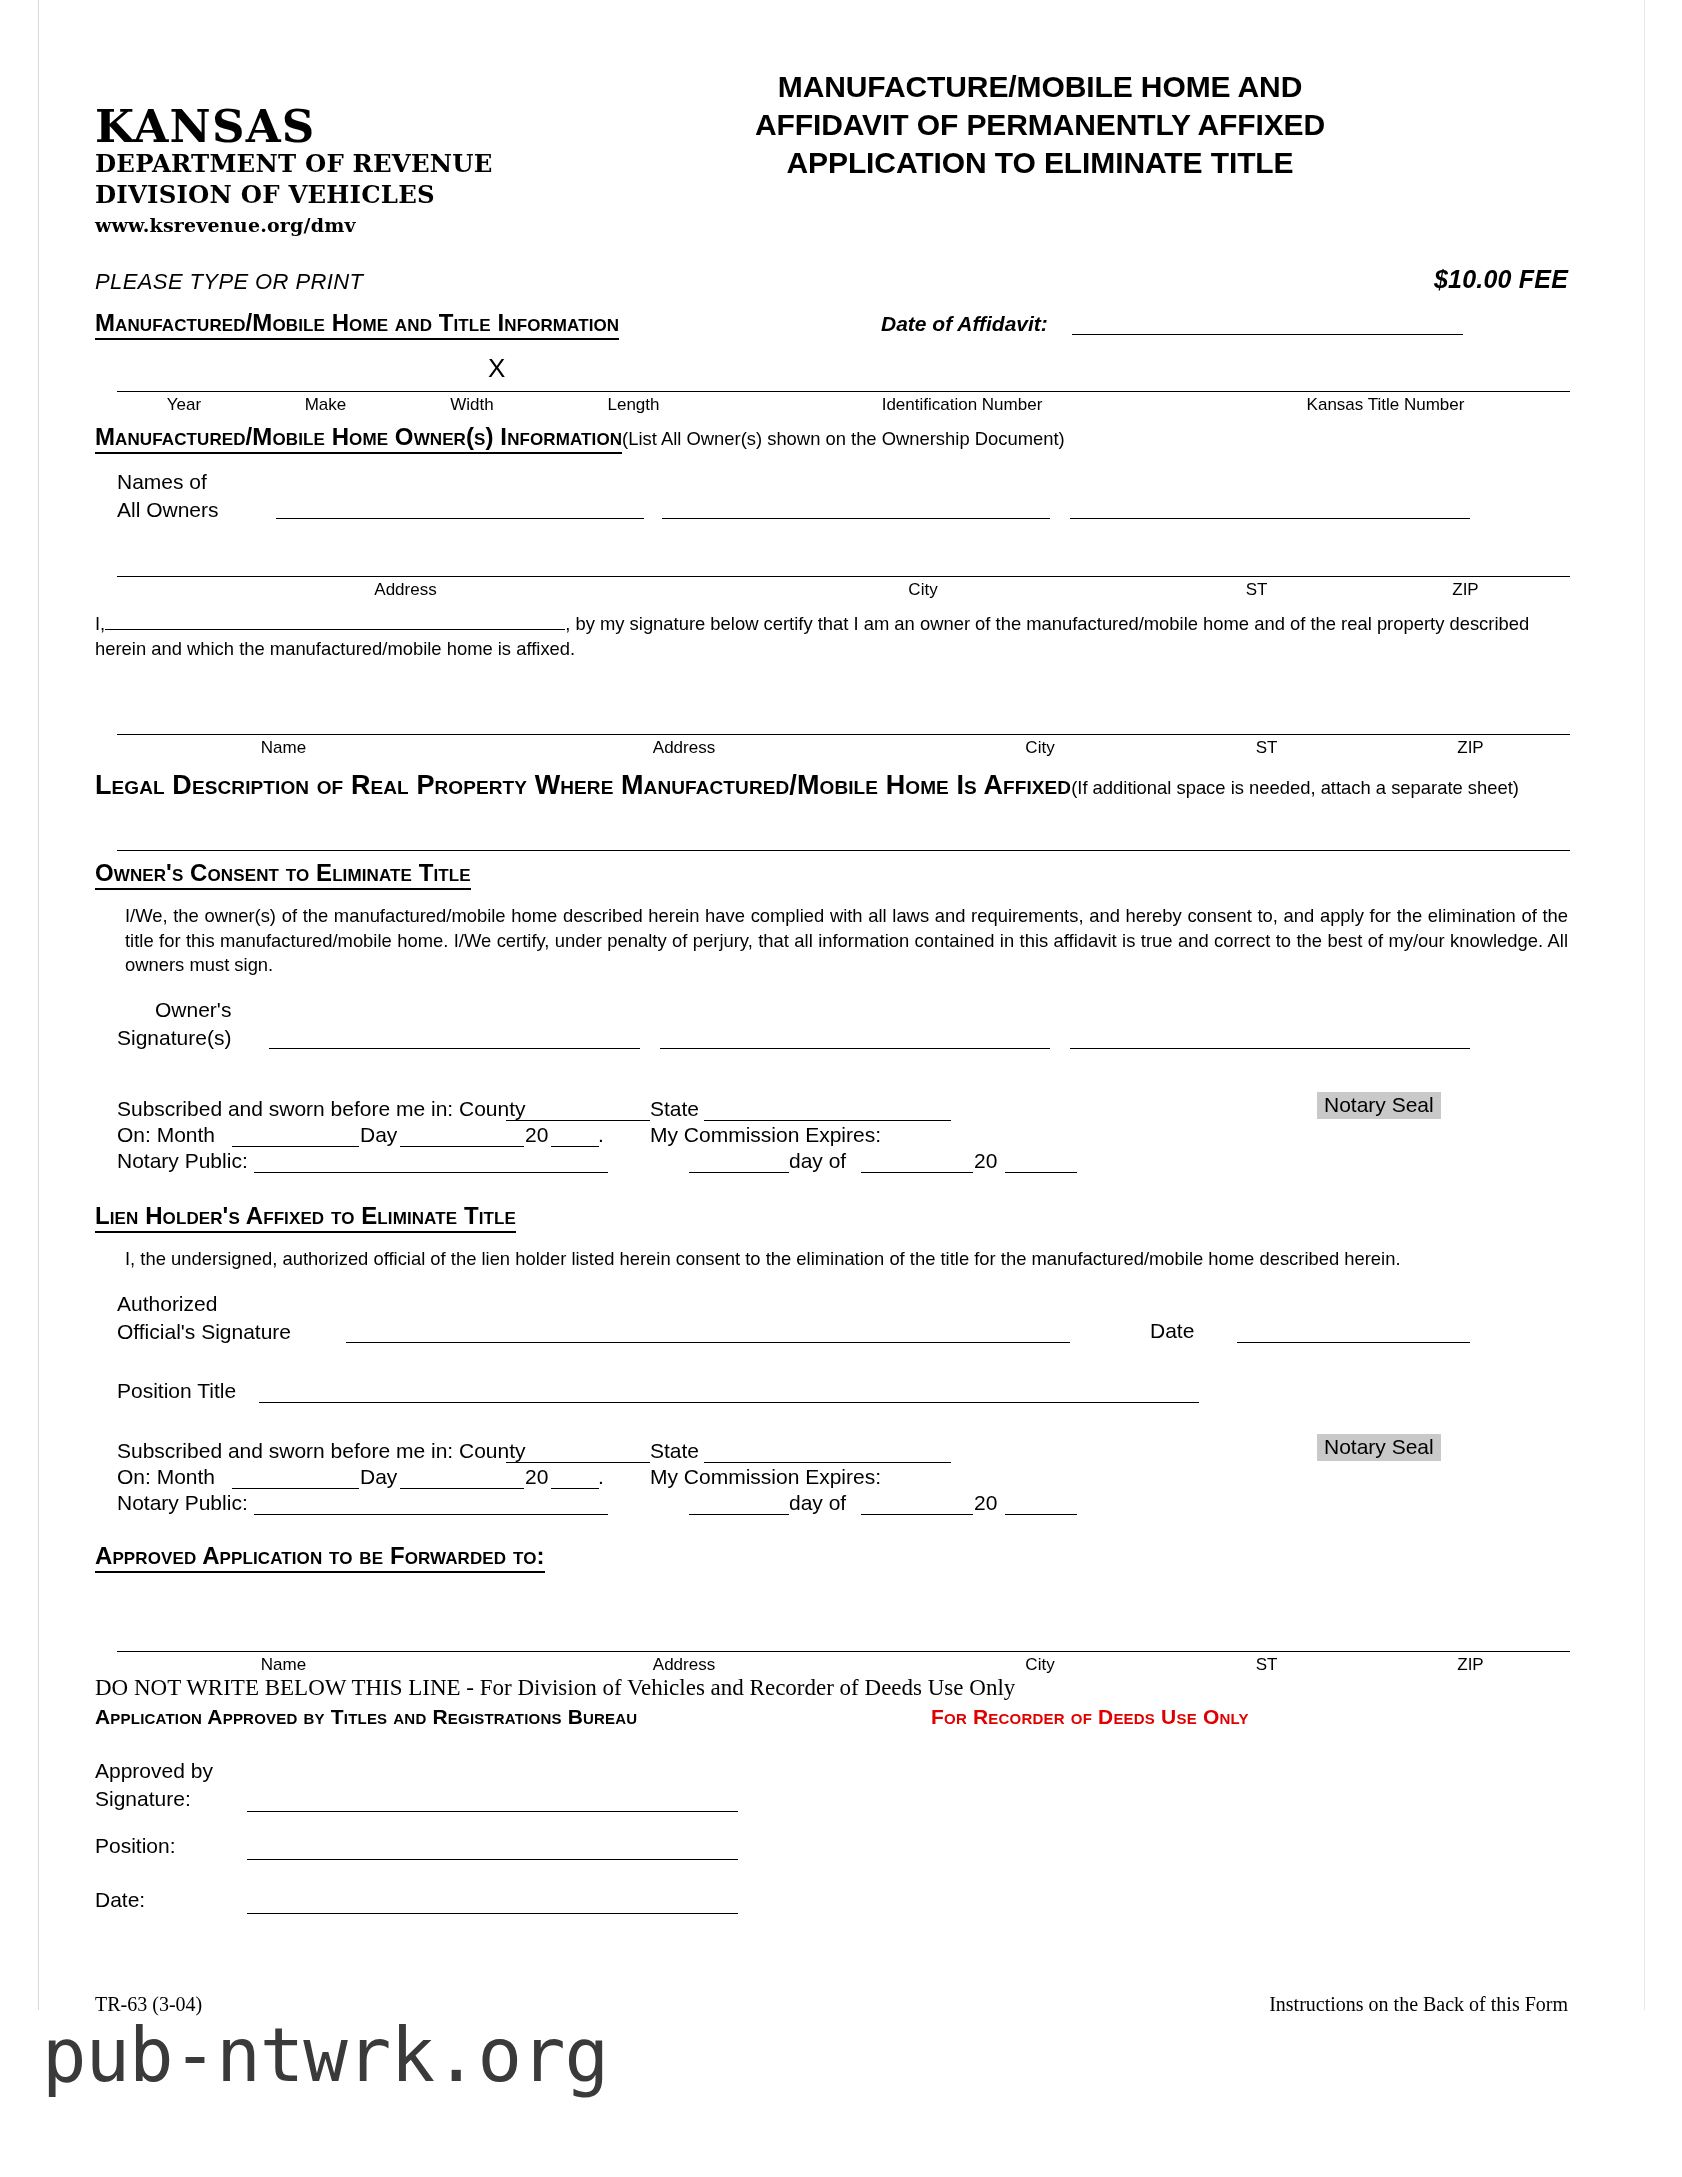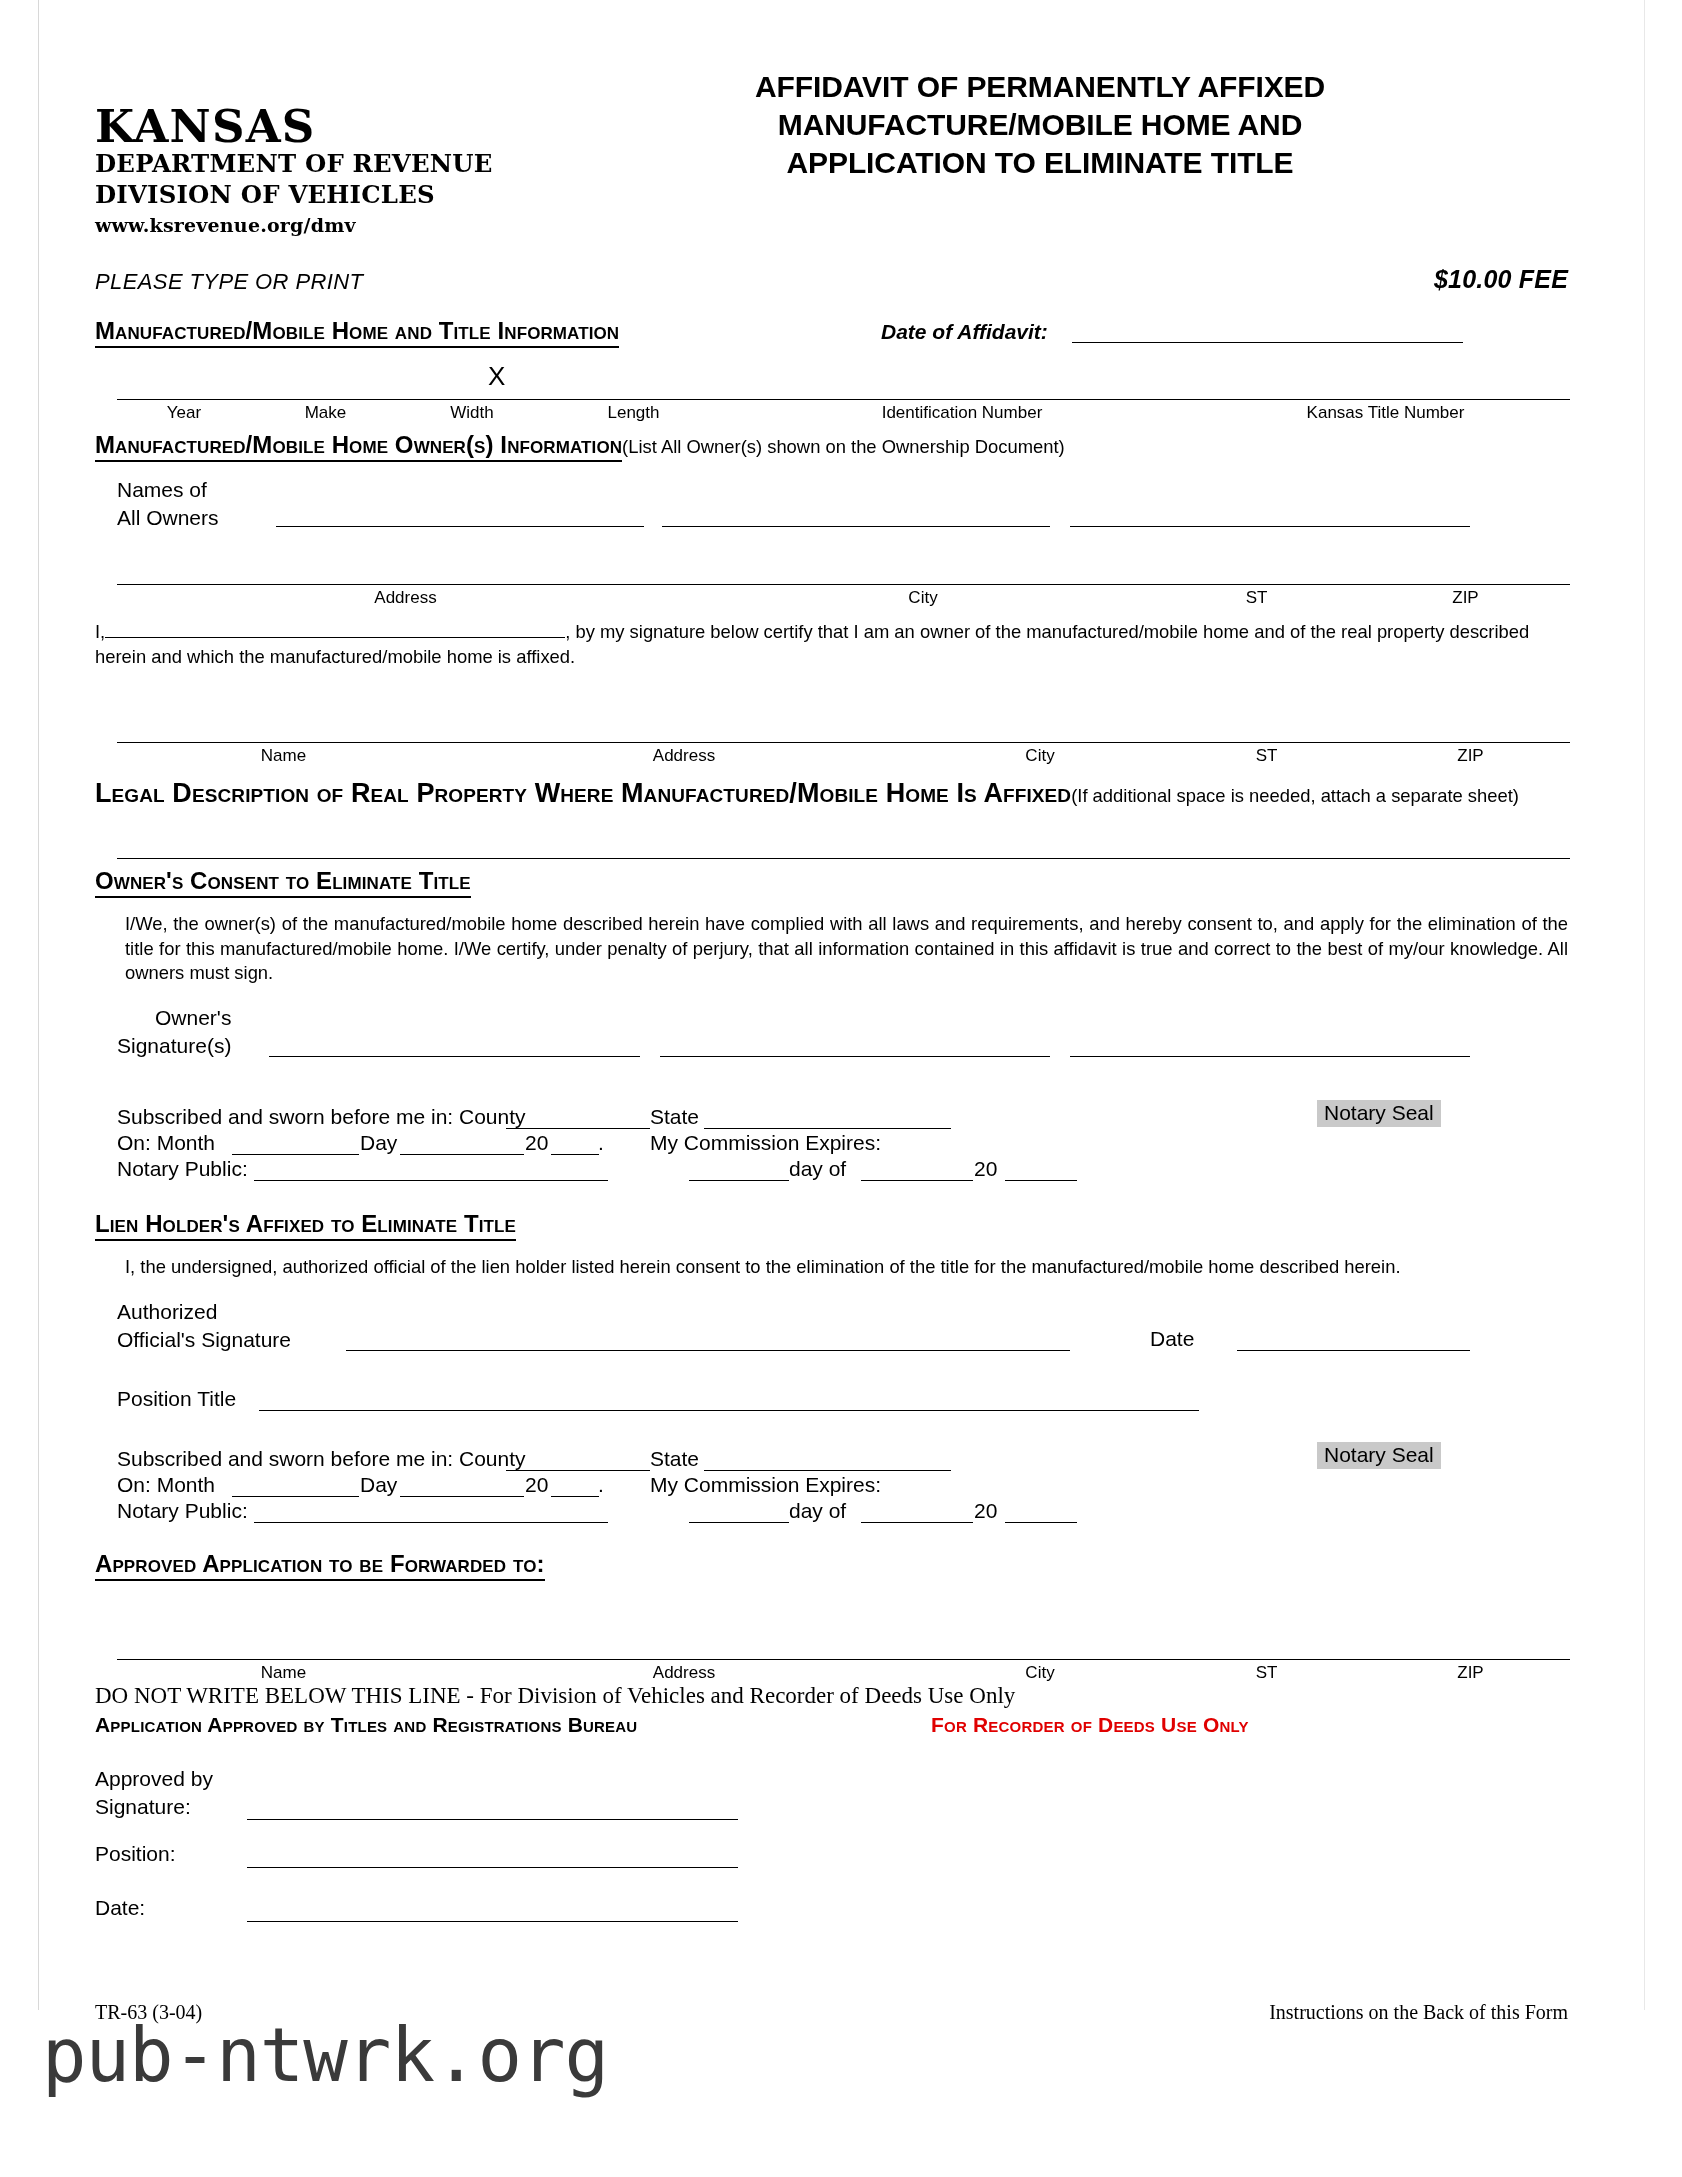--- a/index.html
+++ b/index.html
@@ -97,32 +97,32 @@
   <div class="sheet">
 
     <div class="hdr">
       <div class="brand">
         <div class="ks">KANSAS</div>
         <div class="l2">DEPARTMENT OF REVENUE</div>
         <div class="l3">DIVISION OF VEHICLES</div>
         <div class="l4">www.ksrevenue.org/dmv</div>
       </div>
       <div class="title">
+        <div>MANUFACTURE/MOBILE HOME AND</div>
         <div>AFFIDAVIT OF PERMANENTLY AFFIXED</div>
-        <div>MANUFACTURE/MOBILE HOME AND</div>
         <div>APPLICATION TO ELIMINATE TITLE</div>
       </div>
     </div>
 
     <div class="row" style="margin-top:85px;height:34px;">
       <span class="please">PLEASE TYPE OR PRINT</span>
       <span class="fee">$10.00 FEE</span>
     </div>
 
-    <div class="row" style="margin-top:14px;height:40px;">
+    <div class="row" style="margin-top:6px;height:40px;">
       <span class="sec">Manufactured/Mobile Home and Title Information</span>
       <span style="position:absolute;left:786px;top:3px;font-style:italic;font-weight:bold;font-size:21px;">Date of Affidavit:</span>
       <span class="under" style="position:absolute;left:977px;top:25px;width:391px;"></span>
     </div>
 
     <div class="row" style="margin-top:10px;">
       <div style="position:absolute;left:393px;top:-6px;font-size:26px;">X</div>
       <div style="height:32px;"></div>
       <div class="ln" style="margin-left:22px;width:1453px;"></div>
       <table class="fields" style="margin-left:22px;width:1453px;margin-top:3px;">

